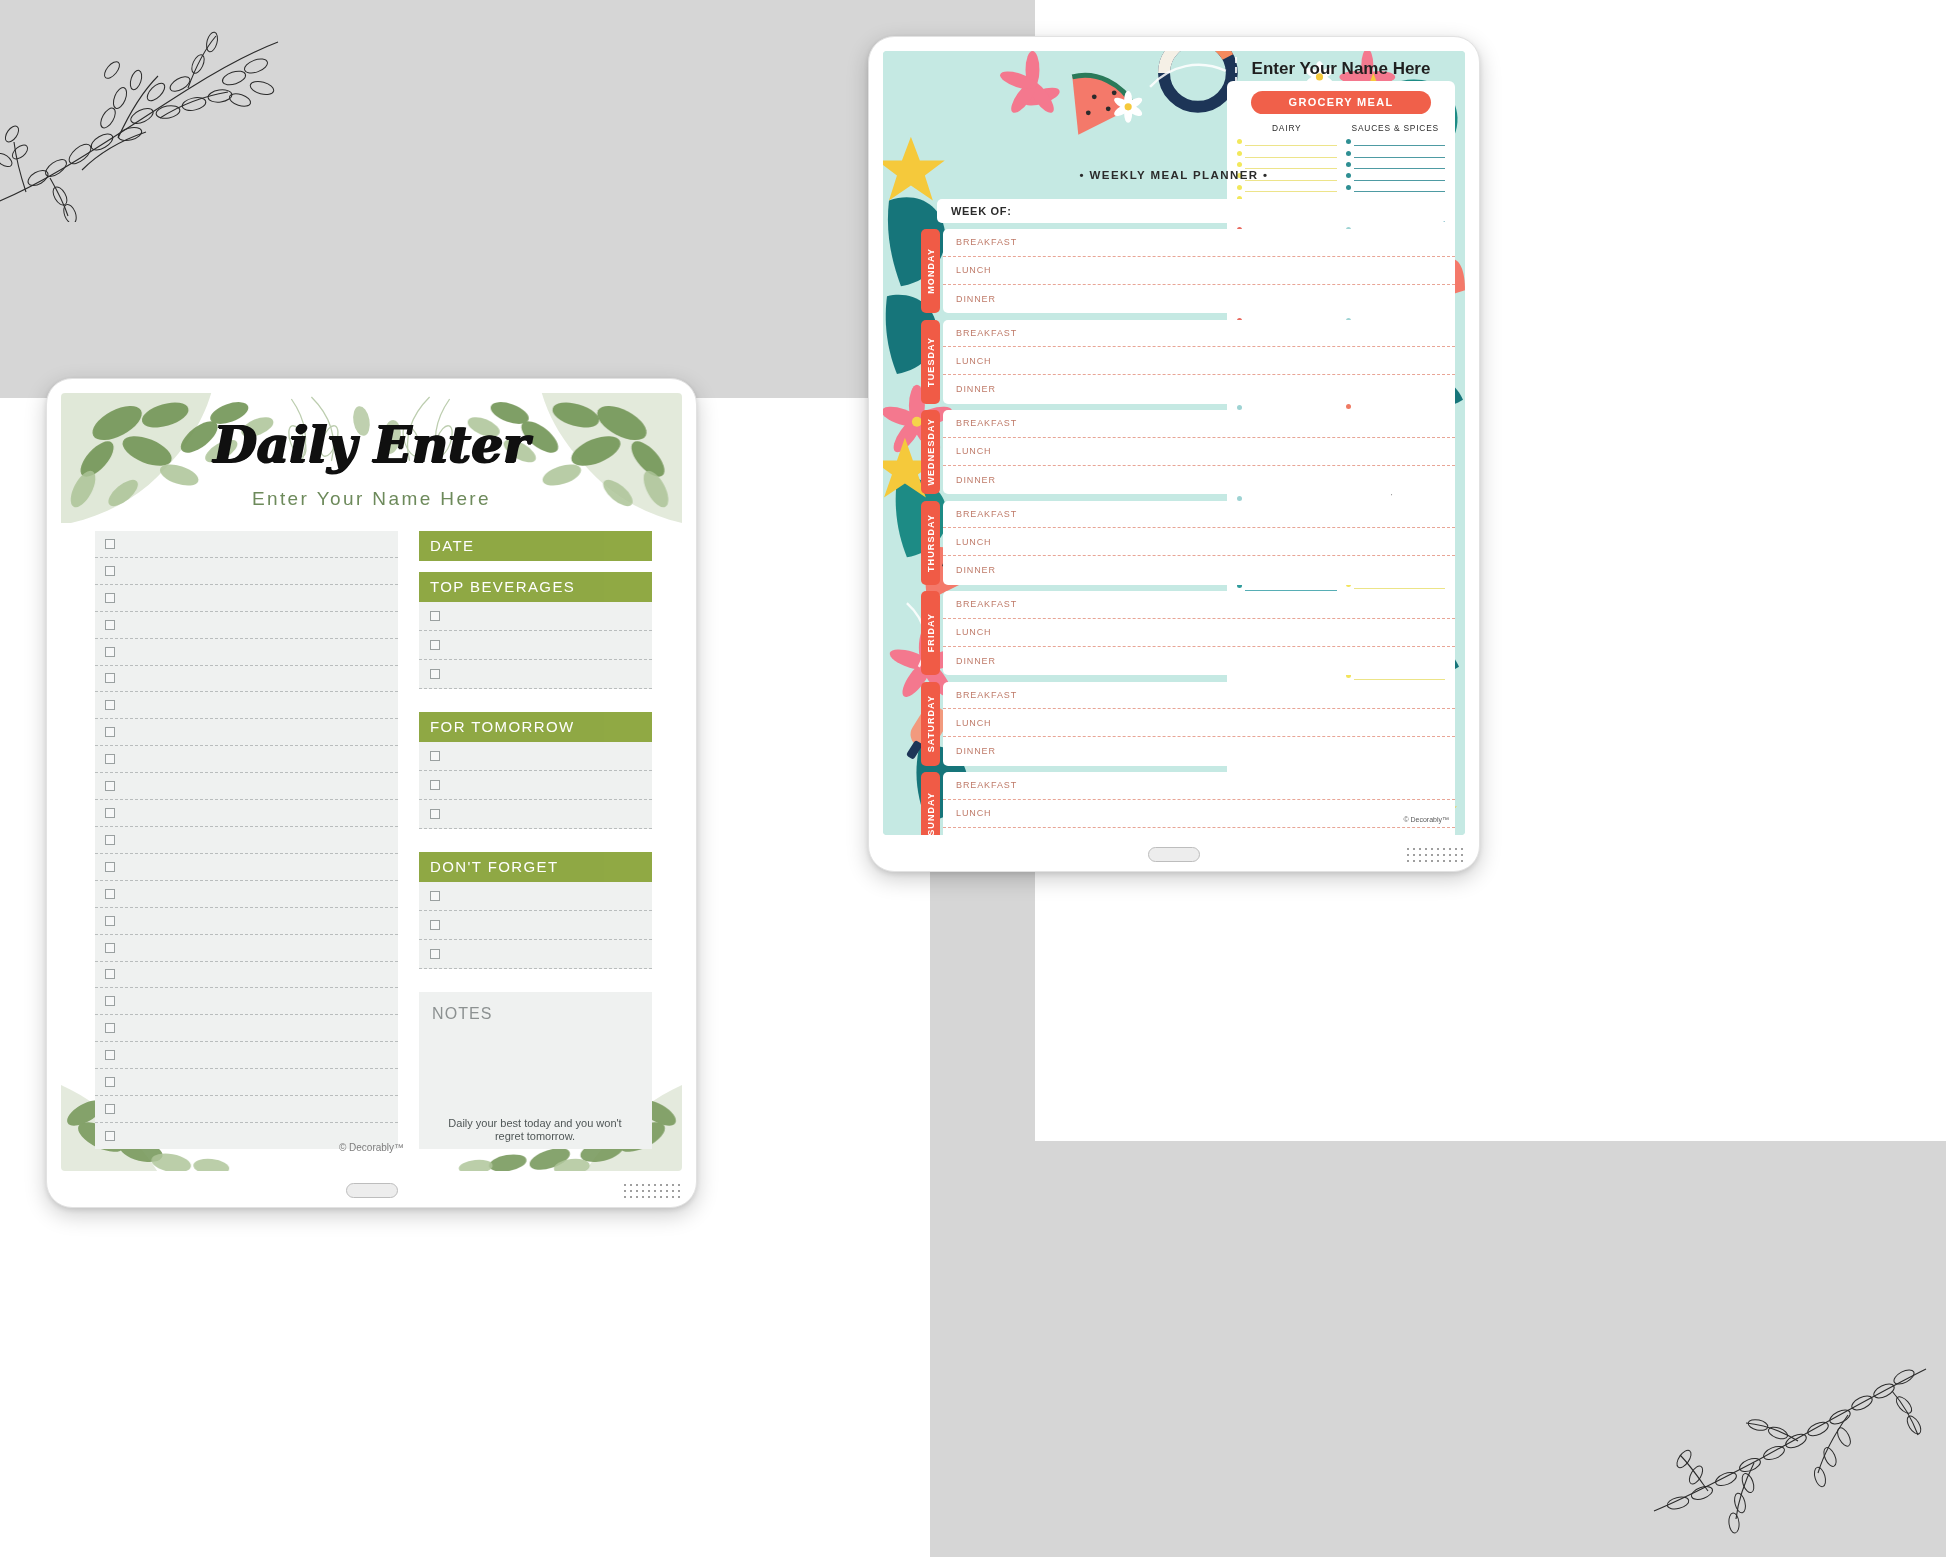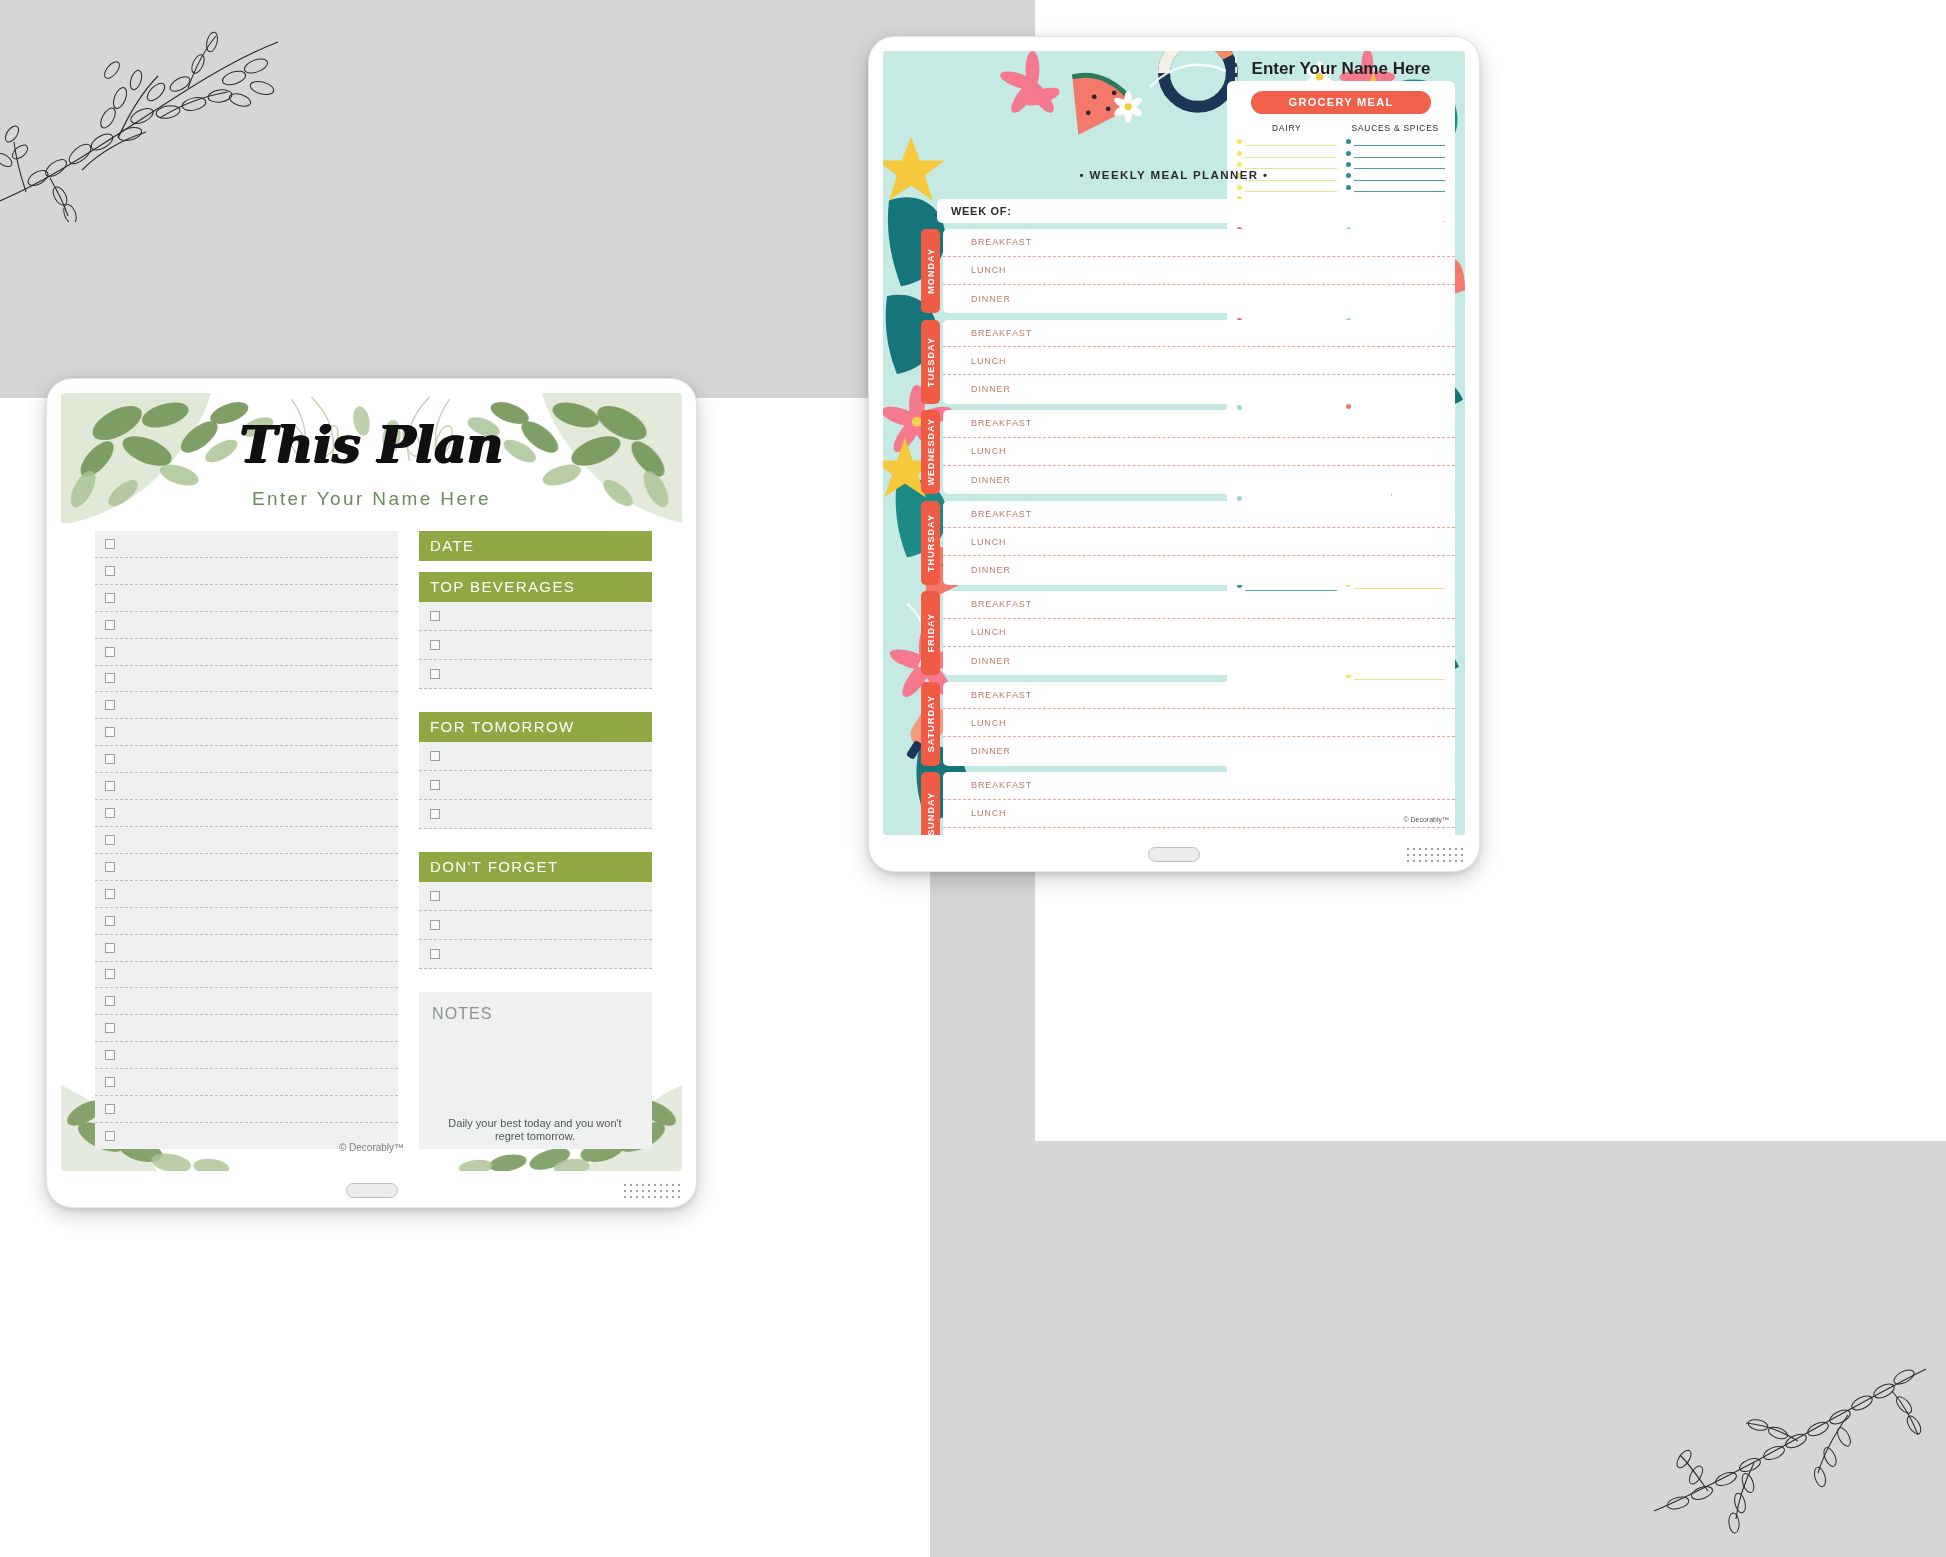--- a/index.html
+++ b/index.html
@@ -163,21 +163,21 @@
     width: 19px; background: #f05b46; border-radius: 5px;
     display: flex; align-items: center; justify-content: center;
     margin-left: 38px; flex: none;
   }
   .day-tab span {
     writing-mode: vertical-rl; transform: rotate(180deg);
     color: #fff; font-size: 9px; font-weight: bold; letter-spacing: 1.1px;
   }
   .meals { flex: 1; background: #ffffff; border-radius: 5px; margin-left: 3px; }
   .meal-row {
-    height: 33.33%; display: flex; align-items: center; padding-left: 28px;
+    height: 33.33%; display: flex; align-items: center; padding-left: 13px;
     border-bottom: 1px dashed #e8a596; font-size: 9px; letter-spacing: .9px;
     color: #bf7a68; font-weight: 500;
   }
   .meal-row:last-child { border-bottom: none; }
 
   
   #grocery-btn {
     background: #f0604a; color: #fff; border-radius: 13px;
     text-align: center; font-size: 11px; font-weight: bold; letter-spacing: 1.3px;
     padding: 5px 0 6px 0; margin: 2px 14px 9px 14px;
@@ -327,21 +327,21 @@
             <ellipse cx="382" cy="48" rx="16" ry="7" transform="rotate(-70 382 48)"></ellipse>
             <ellipse cx="350" cy="48" rx="16" ry="7" transform="rotate(70 350 48)"></ellipse>
           </g>
           <g fill="#8fae74" opacity=".6">
             <ellipse cx="330" cy="44" rx="9" ry="17" transform="rotate(8 330 44)"></ellipse>
             <ellipse cx="300" cy="28" rx="8" ry="15" transform="rotate(-10 300 28)"></ellipse>
           </g>
         </g>
       </svg>
 
-      <div id="daily-title">This Plan</div>
+      <div id="daily-title">Daily Enter</div>
       <div id="daily-subtitle">Enter Your Name Here</div>
 
       <div id="daily-body">
         <div id="daily-checklist">
             <div class="check-row">
               <span class="cb"></span>
             </div>
             <div class="check-row">
               <span class="cb"></span>
             </div>

